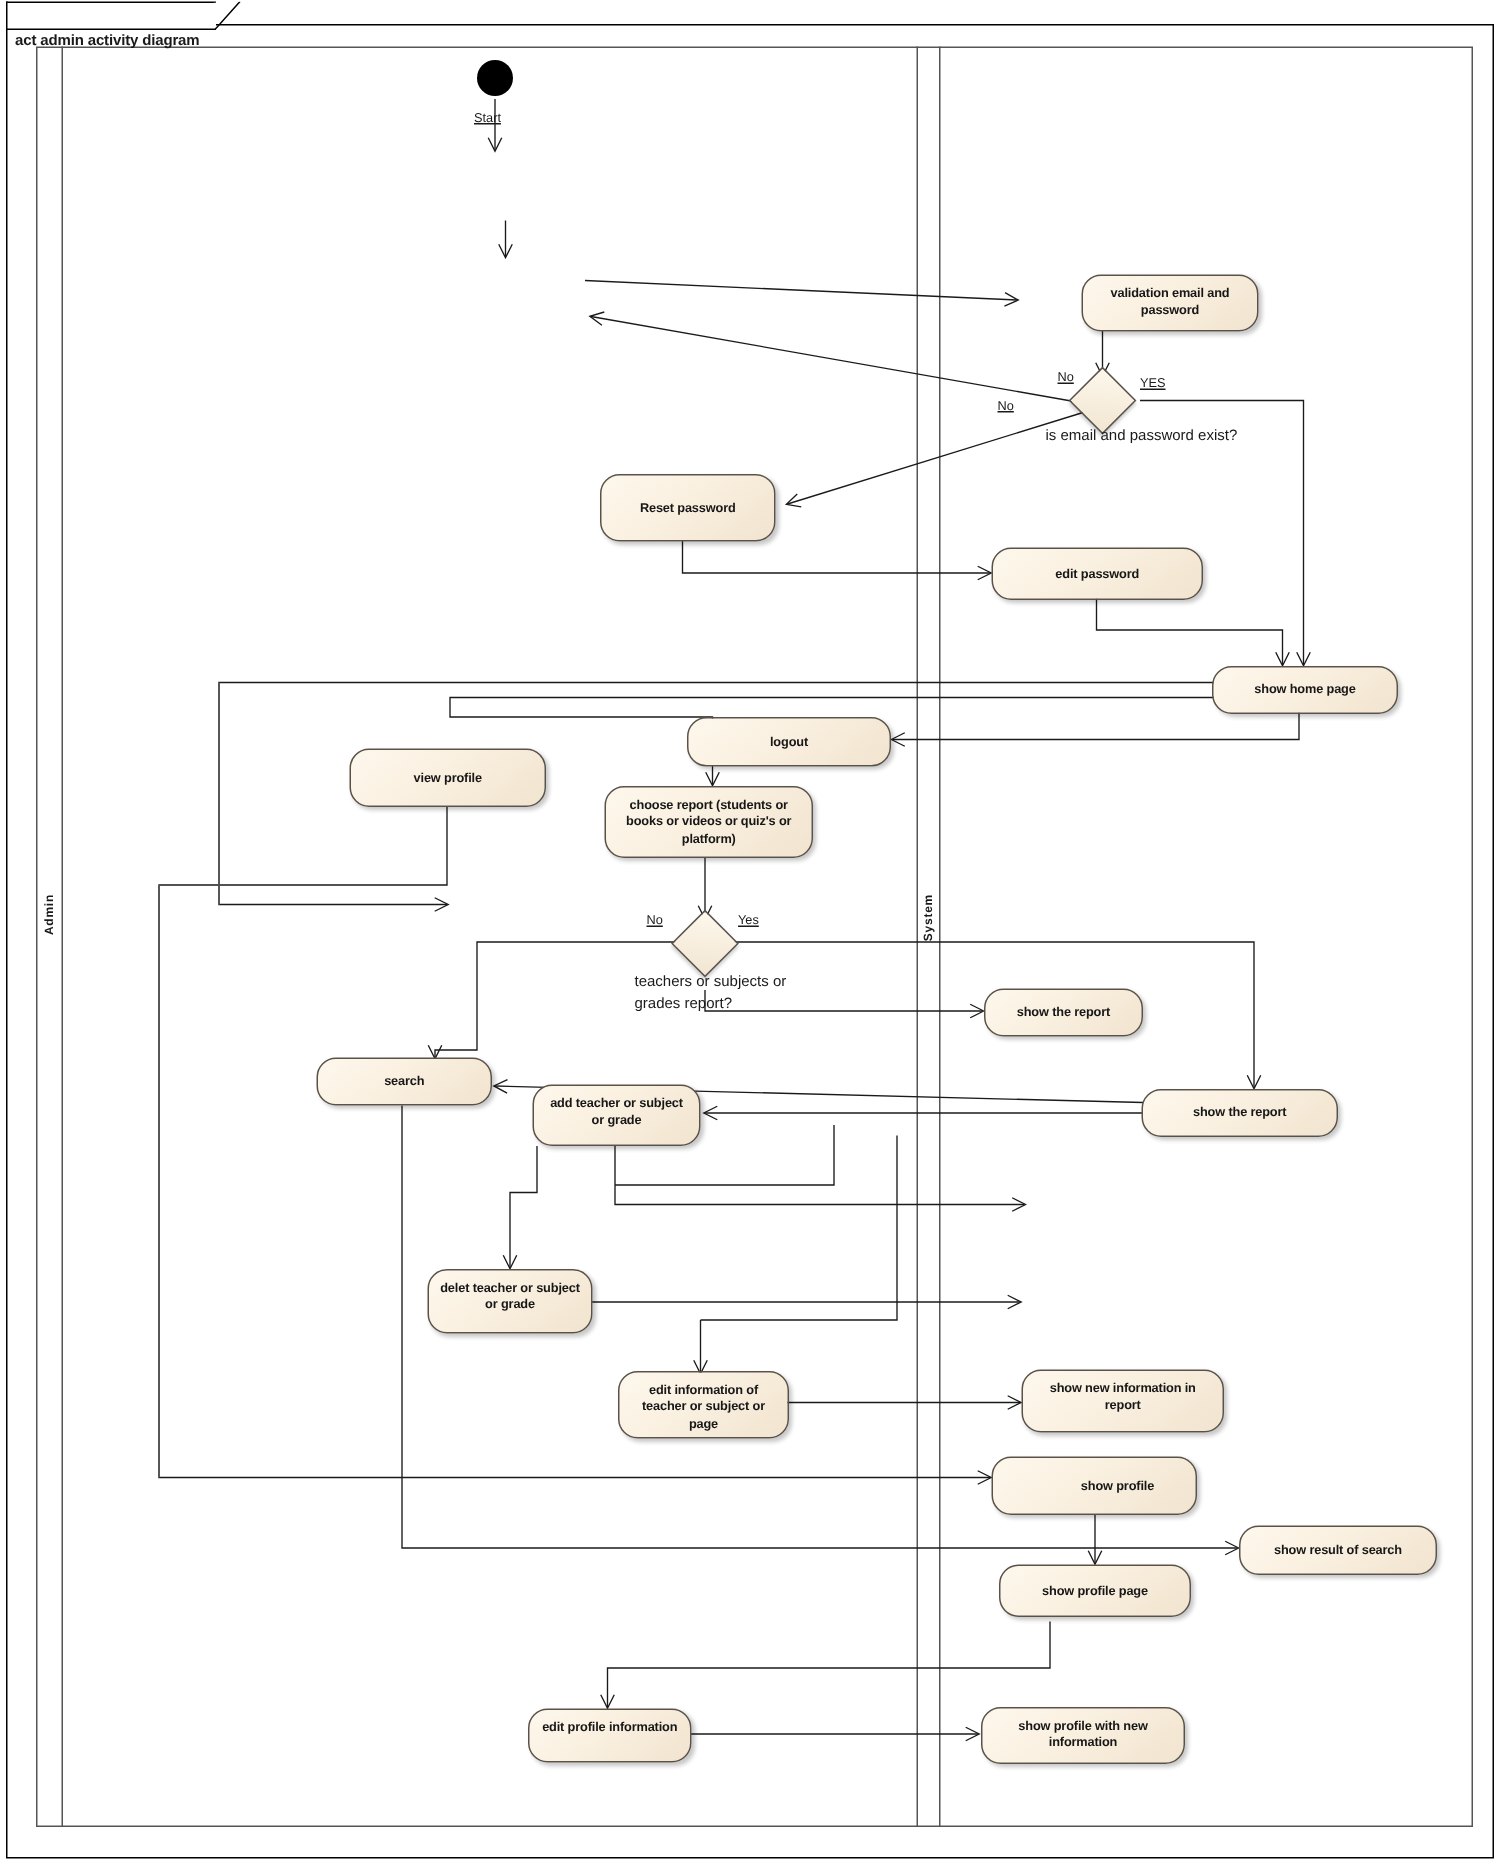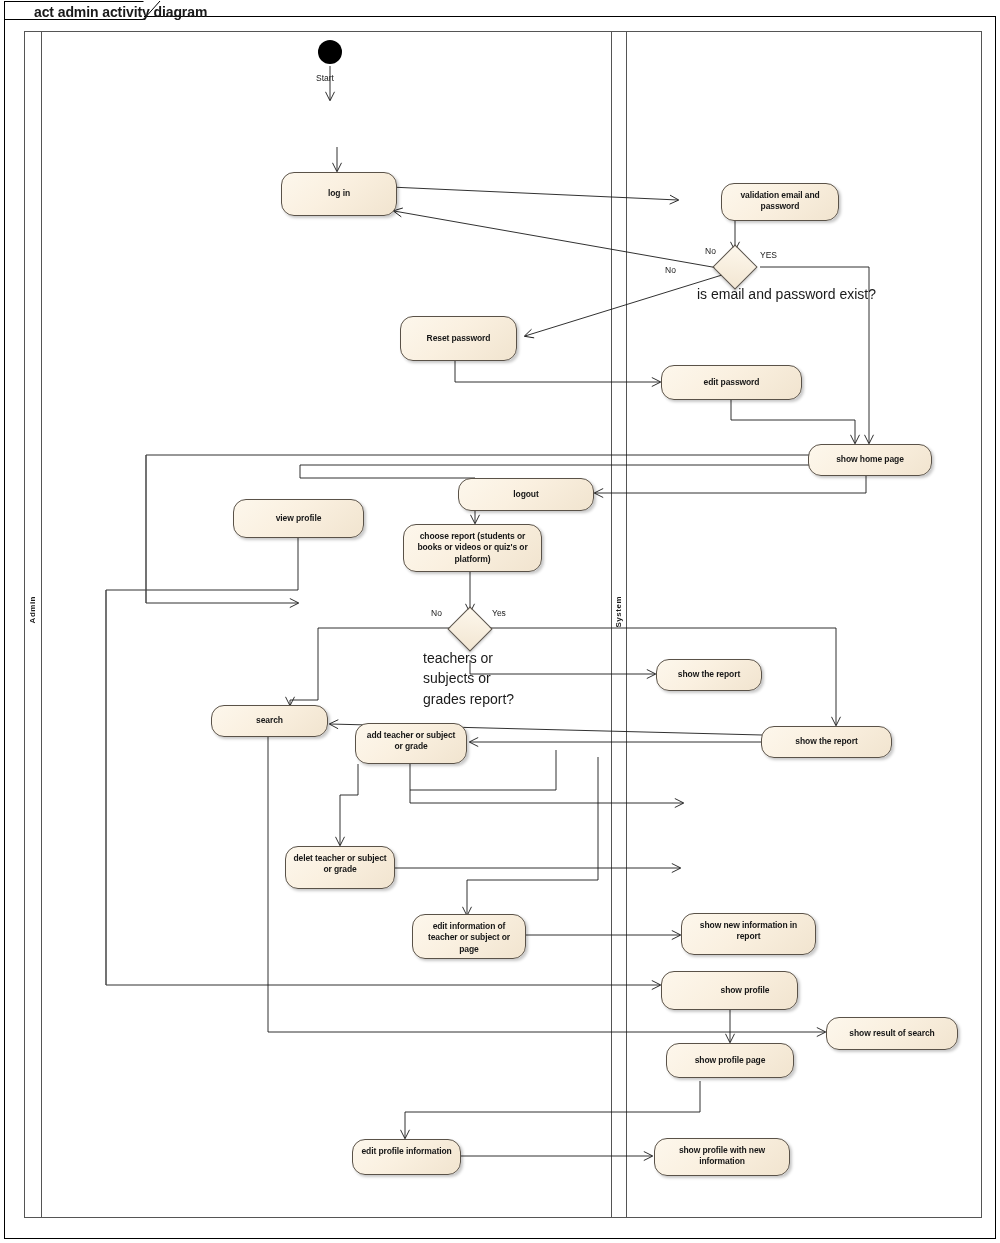--- a/index.html
+++ b/index.html
@@ -36,28 +36,27 @@
   }
   #name-tab-slant {
     position: absolute;
     left: 143px; top: 1px;
     width: 18px; height: 19px;
     z-index: 6;
     overflow: hidden;
   }
   #name-tab-label {
     position: absolute;
-    left: 10px; top: 4px;
-    font-size: 14px;
+    left: 10px; top: 22px;
+    font-size: 10px;
     font-weight: bold;
     color: #1a1a1a;
     letter-spacing: -0.1px;
     white-space: nowrap;
     z-index: 7;
-    margin-left: 24px;
   }
   
   #pool {
     position: absolute;
     left: 24px; top: 31px;
     width: 958px; height: 1187px;
     border: 1.6px solid #555555;
     background: #ffffff;
   }
   .lane-div {
@@ -115,24 +114,25 @@
     box-shadow: 1.5px 1.5px 2.5px rgba(0,0,0,0.2);
     z-index: 4;
   }
   
   .edge-label {
     position: absolute;
     font-size: 8.5px;
     color: #1a1a1a;
     white-space: nowrap;
     z-index: 5;
+    text-decoration: underline;
   }
   .guard-label {
     position: absolute;
-    font-size: 14px;
+    font-size: 10px;
     color: #1a1a1a;
     white-space: nowrap;
     line-height: 1.45;
     z-index: 5;
   }
   
   #edges {
     position: absolute;
     left: 0; top: 0;
     width: 1000px; height: 1243px;
@@ -236,21 +236,20 @@
     <g stroke="#1a1a1a" stroke-width="0.9" fill="none">
       <path d="M556,750 L556,790 L410,790"></path>
       <path d="M598,757 L598,880 L467,880"></path>
     </g>
   </svg>
 
   <div id="start-node" style="left:318px; top:40px;"></div>
   <div class="edge-label" style="left:316px; top:73px;">Start</div>
 
 
-  <div class="node mid" style="left:281px; top:172px; width:116px; height:44px;">log in</div>
 
   <div class="node" style="left:677px; top:183px; width:118px; height:38px;margin-left:44px;">validation email and password</div>
 
   <div class="node mid" style="left:400px; top:316px; width:117px; height:45px;">Reset password</div>
 
   <div class="node mid" style="left:661px; top:365px; width:141px; height:35px;">edit password</div>
 
   <div class="node mid" style="left:808px; top:444px; width:124px; height:32px;">show home page</div>
 
   <div class="node mid" style="left:233px; top:499px; width:131px; height:39px;">view profile</div>

